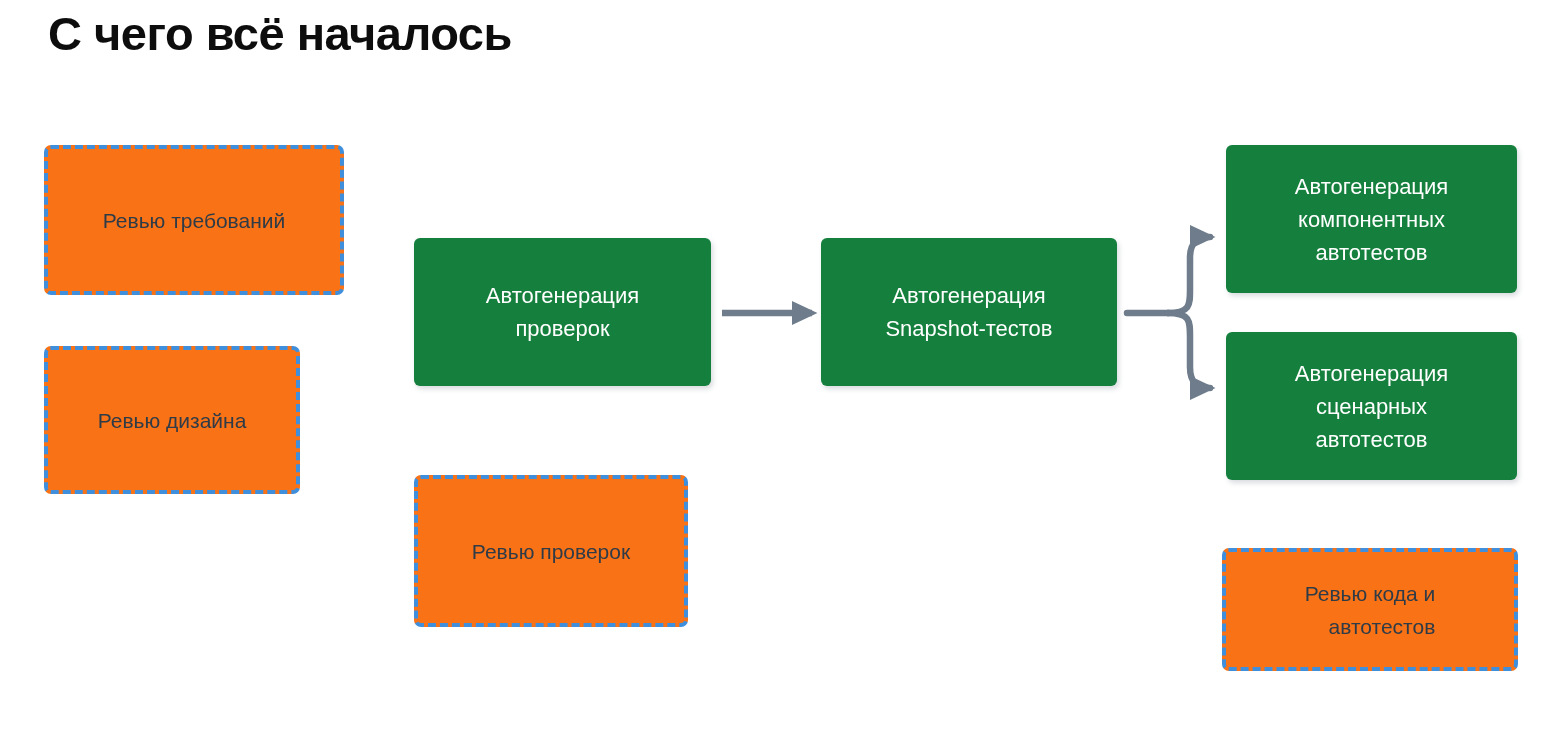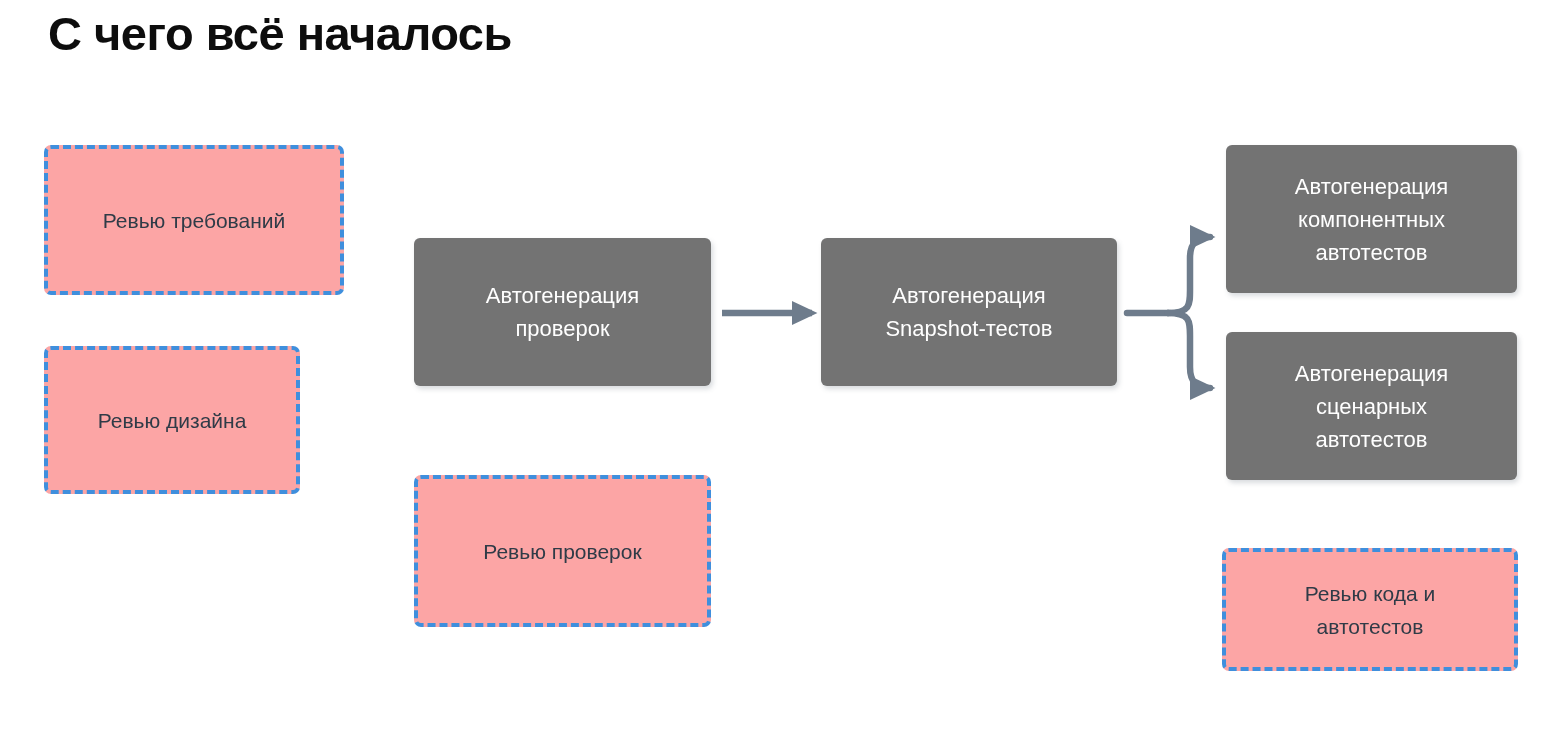--- a/index.html
+++ b/index.html
@@ -38,36 +38,37 @@
     position: absolute;
     box-sizing: border-box;
     display: flex;
     align-items: center;
     justify-content: center;
     text-align: center;
   }
 
   
   .node.solid {
-    background: #737373;
+    background: #15803d;
     border-radius: 6px;
     color: #ffffff;
     font-size: 22px;
     line-height: 33px;
     box-shadow: 2px 3px 5px rgba(80, 95, 110, 0.22);
   }
 
   
   .node.dashed {
-    background: #fca5a5;
+    background: #f97316;
     border: 4px dashed #3F8FDD;
     border-radius: 7px;
     color: #2F3B47;
     font-size: 21px;
     line-height: 33px;
+    text-align: right;
   }
 
   .node-label {
     display: block;
     padding: 0 14px;
     white-space: pre-line;
   }
 
   
   #arrow-layer {
@@ -133,21 +134,21 @@
 компонентных
 автотестов</span>
   </div>
 
   <div class="node solid" style="left:1226px; top:332px; width:291px; height:148px;">
     <span class="node-label">Автогенерация
 сценарных
 автотестов</span>
   </div>
 
-  <div class="node dashed" style="left:414px; top:475px; width:297px; height:152px;">
+  <div class="node dashed" style="left:414px; top:475px; width:274px; height:152px;">
     <span class="node-label">Ревью проверок</span>
   </div>
 
   <div class="node dashed" style="left:1222px; top:548px; width:296px; height:123px;">
     <span class="node-label">Ревью кода и
 автотестов</span>
   </div>
 
 </div>
 

